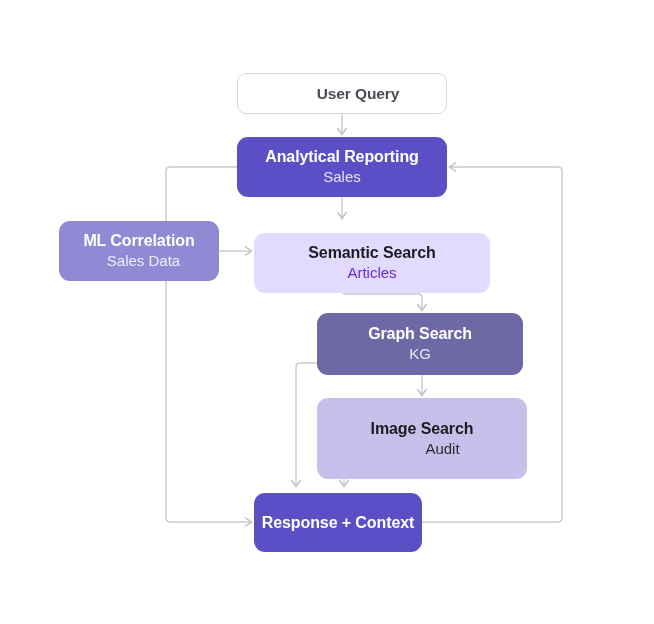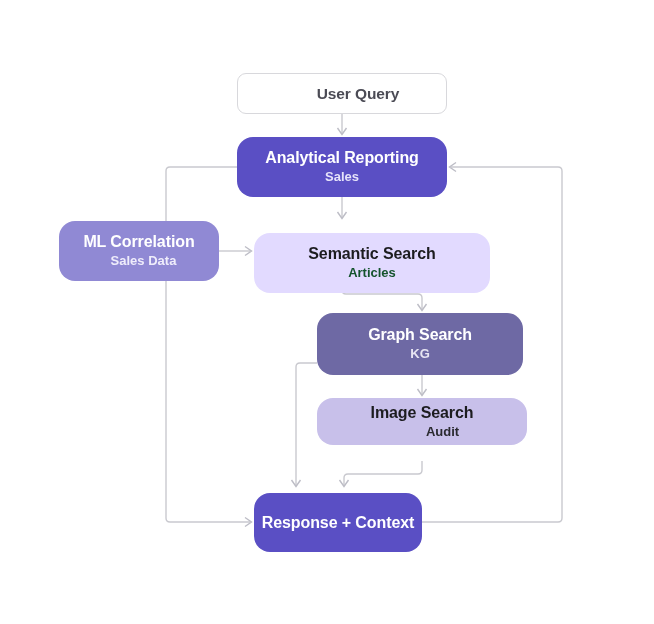--- a/index.html
+++ b/index.html
@@ -28,34 +28,34 @@
     z-index: 1;
     pointer-events: none;
   }
   .node {
     position: absolute;
     box-sizing: border-box;
     display: flex;
     flex-direction: column;
     align-items: center;
     justify-content: center;
-    border-radius: 16px;
+    border-radius: 11px;
     z-index: 2;
     text-align: center;
     line-height: 1.12;
   }
   .node .title {
     font-weight: bold;
     font-size: 16px;
     letter-spacing: -0.1px;
     white-space: nowrap;
   }
   .node .subtitle {
-    font-weight: bold;
-    font-size: 13px;
+    font-weight: normal;
+    font-size: 15px;
     margin-top: 3px;
     white-space: nowrap;
   }
   
   .n-user-query {
     left: 237px; top: 73px; width: 210px; height: 41px;
     background: #ffffff;
     border: 1px solid #d8d8dc;
     border-radius: 9px;
     color: #4b4b55;
@@ -75,31 +75,31 @@
     color: #ffffff;
     text-align: right;
   }
   .n-ml .subtitle { color: #efedfb; margin-left: 9px; }
 
   .n-semantic {
     left: 254px; top: 233px; width: 236px; height: 60px;
     background: #e2daff;
     color: #1c1c1f;
   }
-  .n-semantic .subtitle { color: #14532d; }
+  .n-semantic .subtitle { color: #6d28d9; }
 
   .n-graph {
     left: 317px; top: 313px; width: 206px; height: 62px;
     background: #6e69a4;
     color: #ffffff;
   }
   .n-graph .subtitle { color: #e7e5f2; }
 
   .n-image {
-    left: 317px; top: 398px; width: 210px; height: 47px;
+    left: 317px; top: 398px; width: 210px; height: 81px;
     background: #c8c0ea;
     color: #1c1c1f;
   }
   .n-image .subtitle { color: #2a2a30; margin-left: 41px; }
 
   .n-response {
     left: 254px; top: 493px; width: 168px; height: 59px;
     background: #5a4fc4;
     color: #ffffff;
     align-items: center;

